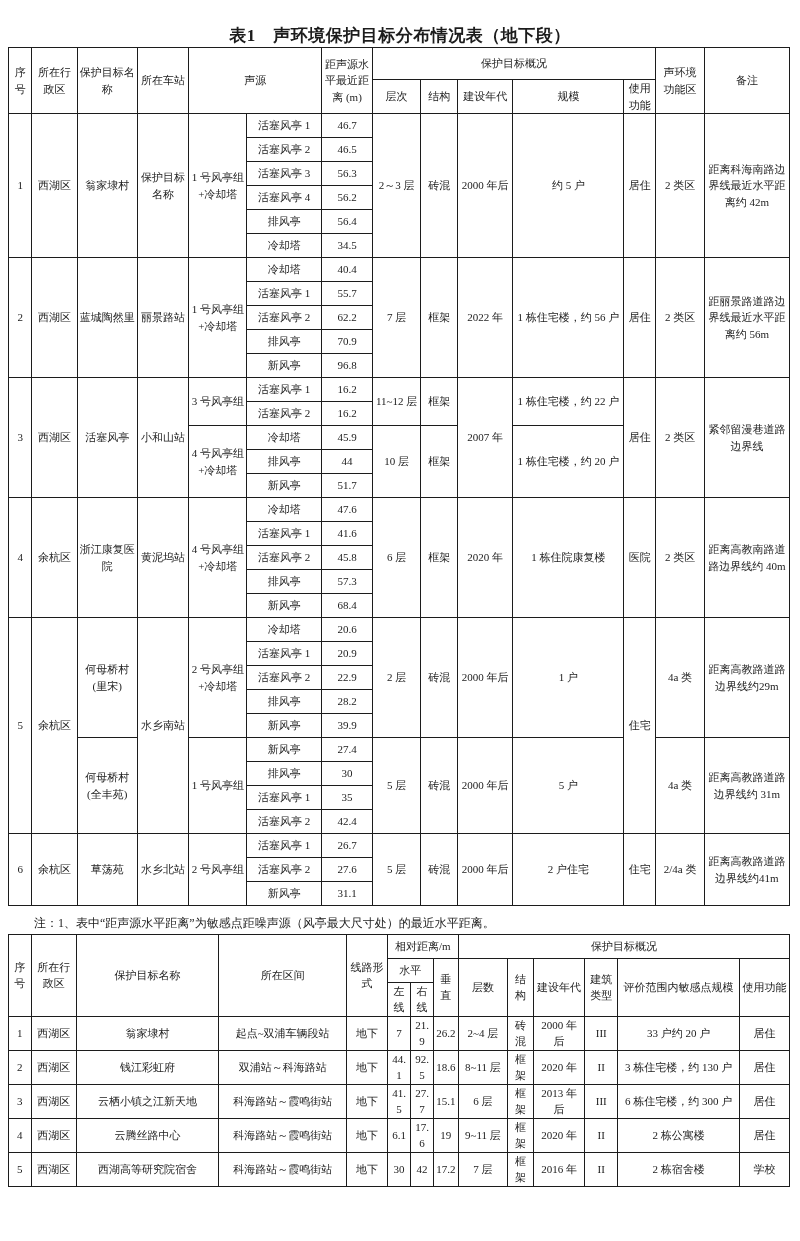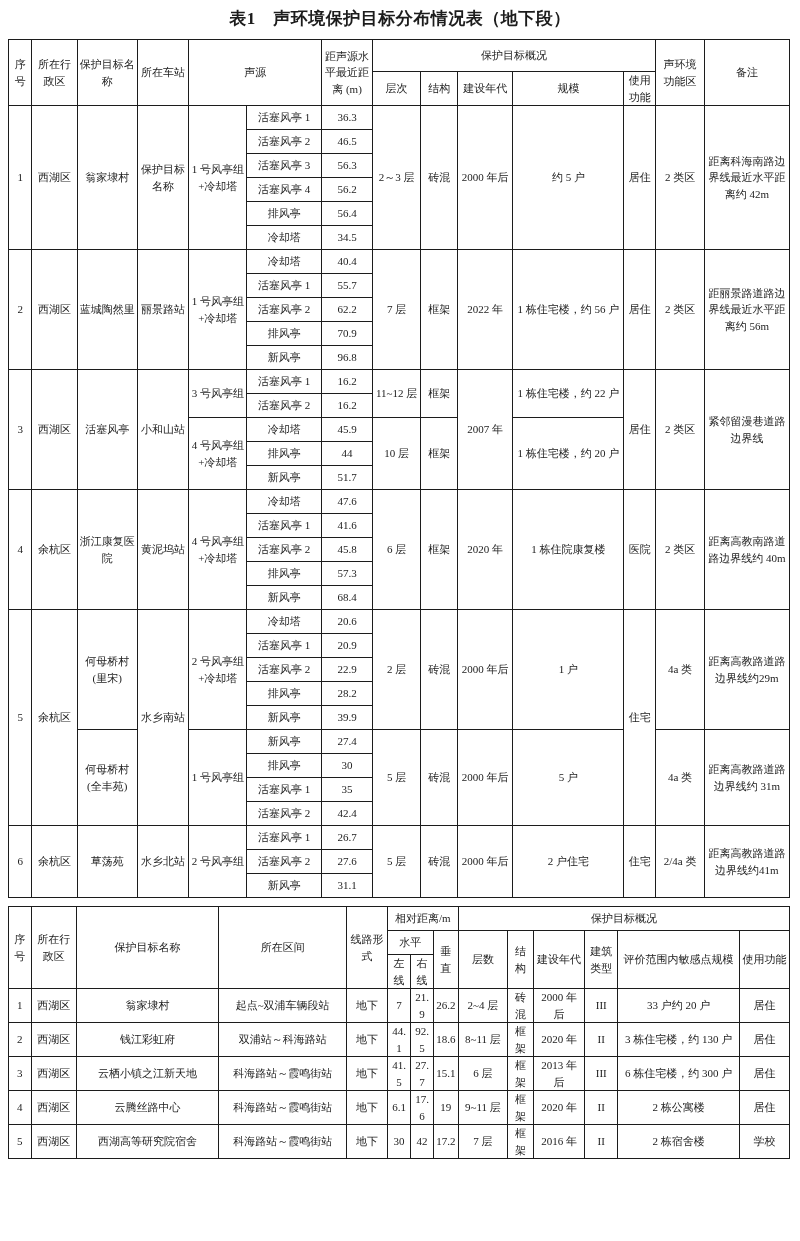--- a/index.html
+++ b/index.html
@@ -6,21 +6,21 @@
   html, body { background: #ffffff; }
   body {
     width: 800px; height: 1241px; overflow: hidden;
     color: #1c1c1c;
     font-family: "Liberation Serif", "DejaVu Serif", serif;
   }
   .tbl-title {
     text-align: center; font-size: 17px; font-weight: bold;
     letter-spacing: 0.5px;
   }
-  #t1-title { padding-top: 7px; margin-bottom: 9px; }
+  #t1-title { padding-top: 24px; }
   #t2-title { margin-top: 15px; margin-bottom: 10px; }
   table.tbl {
     border-collapse: collapse; table-layout: fixed;
     width: 782px; margin-left: 8px;
   }
   .tbl th, .tbl td {
     border: 1px solid #1c1c1c;
     font-weight: normal; font-size: 11px; line-height: 1.5;
     text-align: center; vertical-align: middle;
     padding: 0 2px; word-break: break-all;
@@ -80,21 +80,21 @@
         </tr>
       </thead>
     <tbody>
         <tr>
           <td rowspan="6">1</td>
           <td rowspan="6">西湖区</td>
           <td rowspan="6">翁家埭村</td>
           <td rowspan="6">保护目标名称</td>
           <td rowspan="6">1 号风亭组+冷却塔</td>
           <td>活塞风亭 1</td>
-          <td>36.3</td>
+          <td>46.7</td>
           <td rowspan="6">2～3 层</td>
           <td rowspan="6">砖混</td>
           <td rowspan="6">2000 年后</td>
           <td rowspan="6">约 5 户</td>
           <td rowspan="6">居住</td>
           <td rowspan="6">2 类区</td>
           <td rowspan="6">距离科海南路边界线最近水平距离约 42m</td>
         </tr>
         <tr>
           <td>活塞风亭 2</td>
@@ -293,20 +293,21 @@
           <td>27.6</td>
         </tr>
         <tr>
           <td>新风亭</td>
           <td>31.1</td>
         </tr>
       </tbody>
   </table>
 
   <div class="notes">
+    <p>注：1、表中“距声源水平距离”为敏感点距噪声源（风亭最大尺寸处）的最近水平距离。</p>
   </div>
 
 
   <table class="tbl t2">
     <colgroup>
         <col style="width: 2.9%;">
         <col style="width: 5.8%;">
         <col style="width: 18.2%;">
         <col style="width: 16.4%;">
         <col style="width: 5.2%;">

